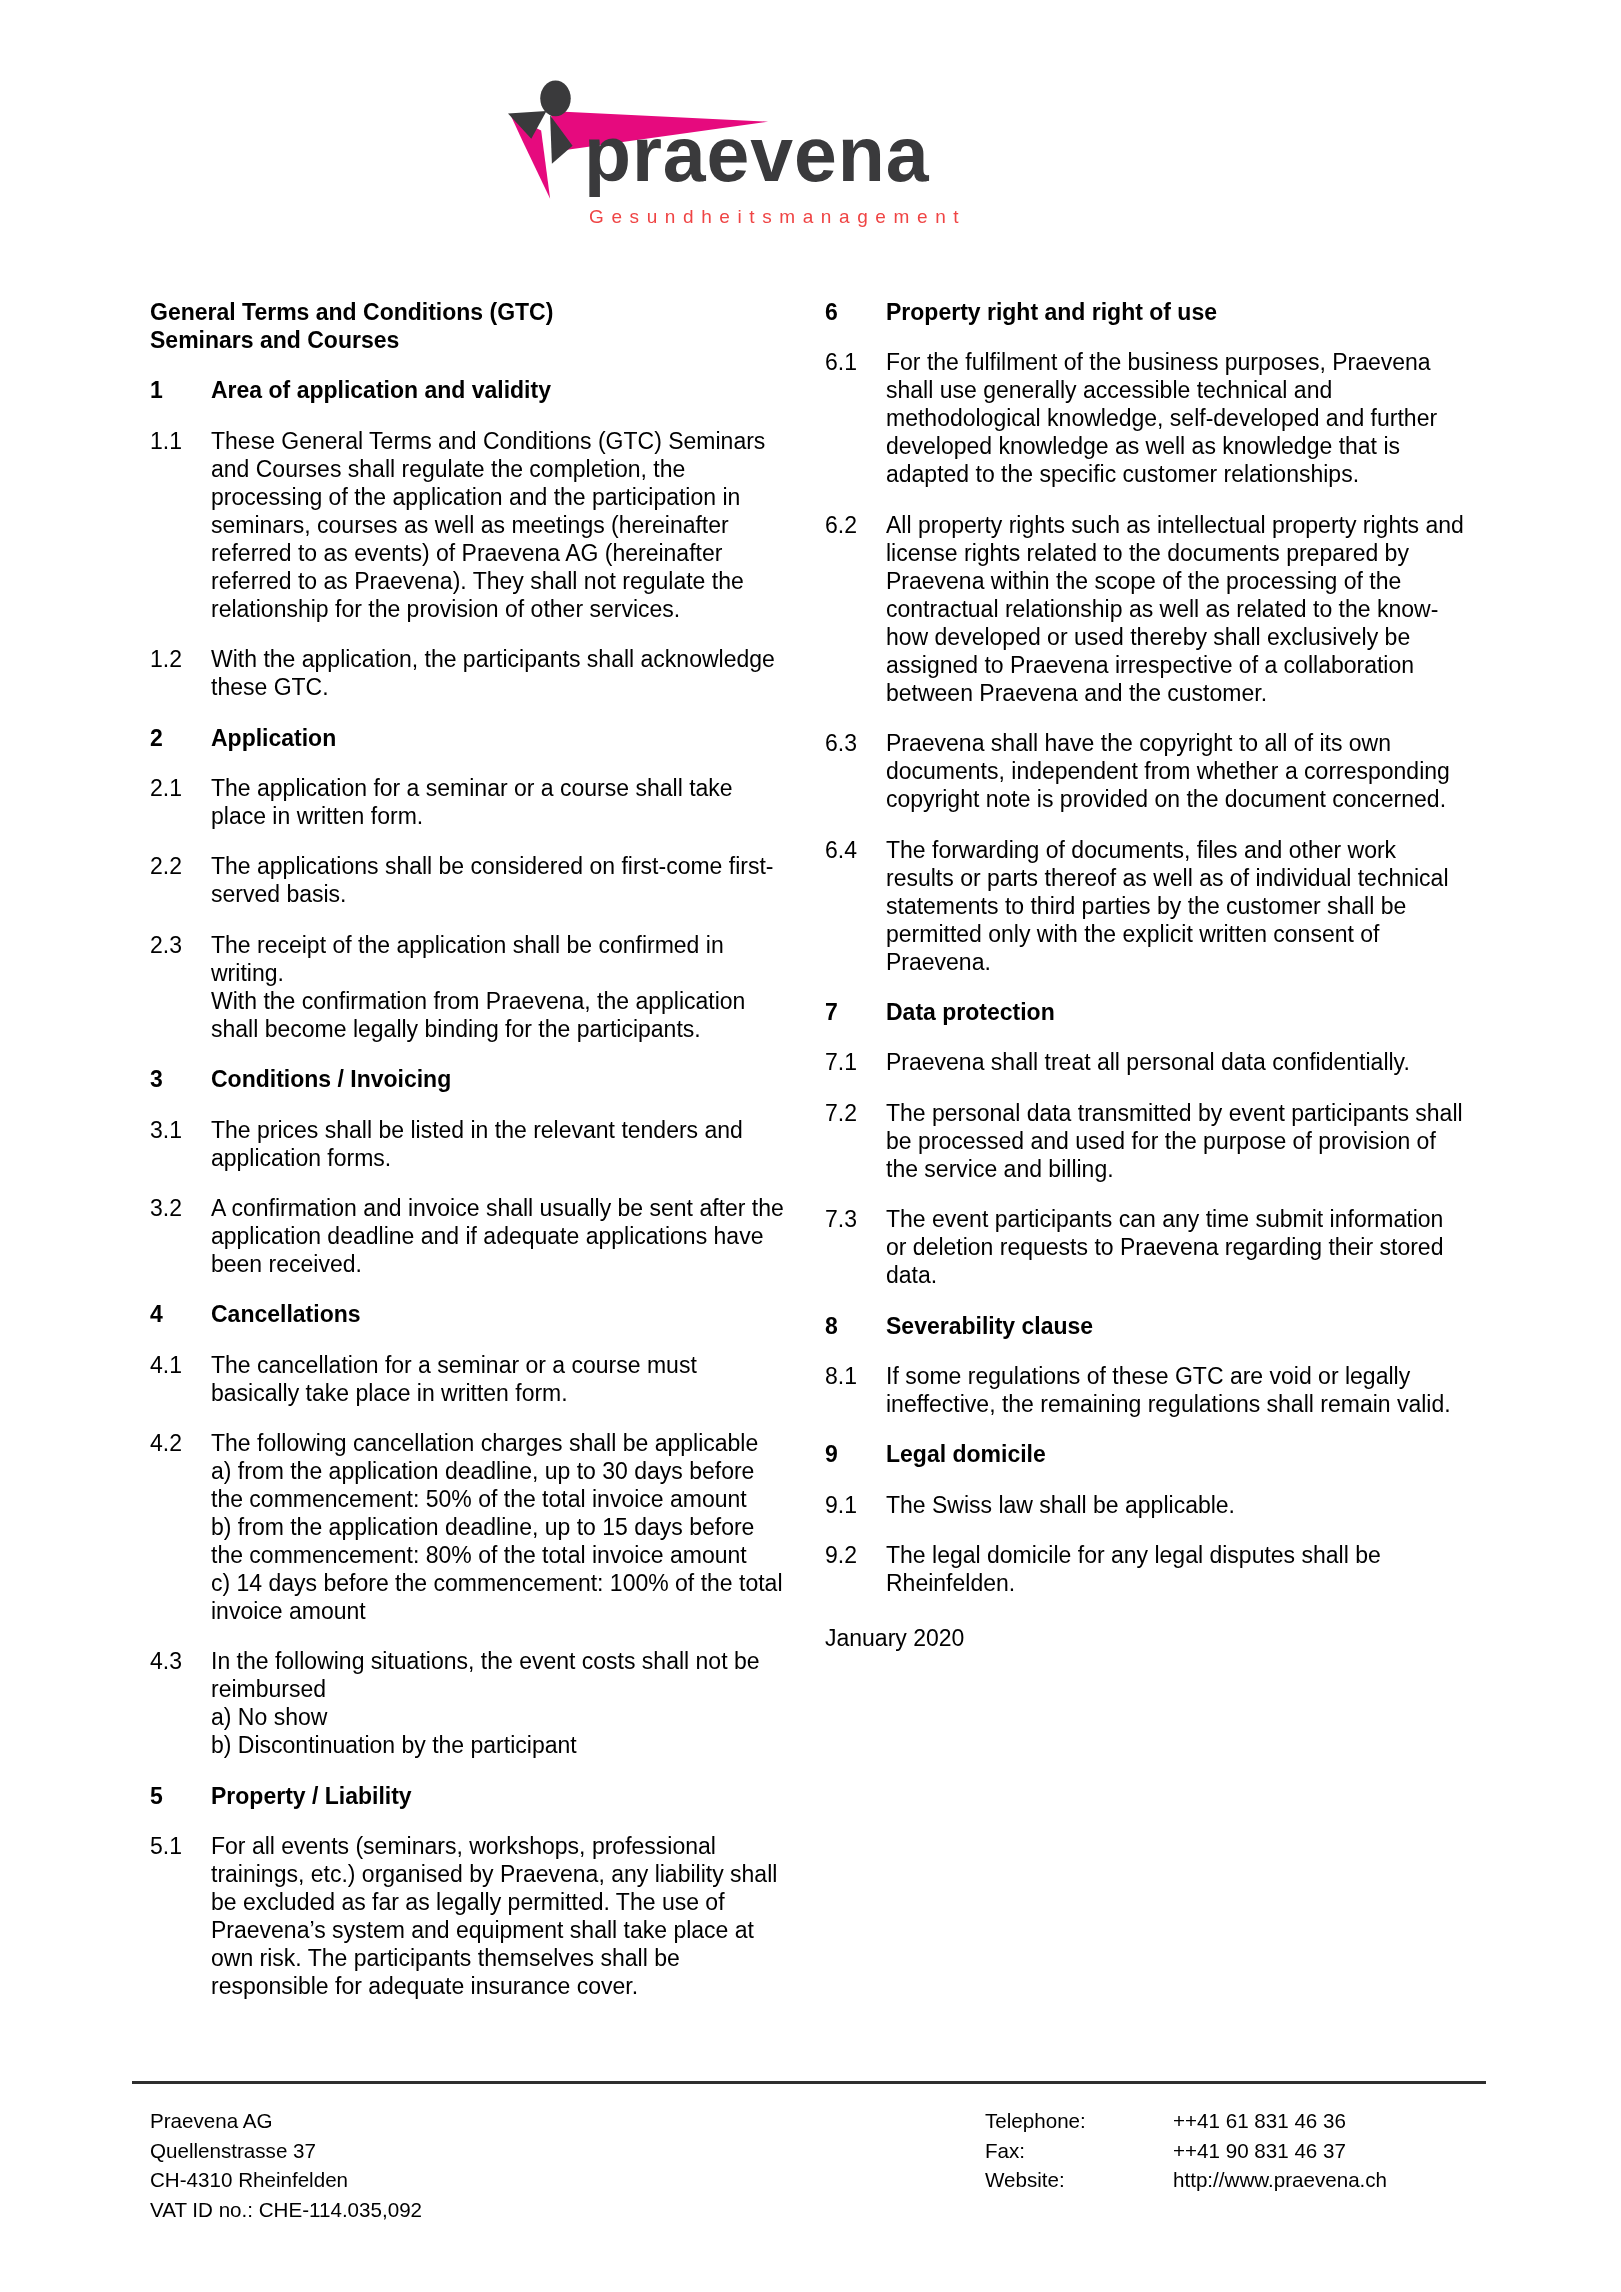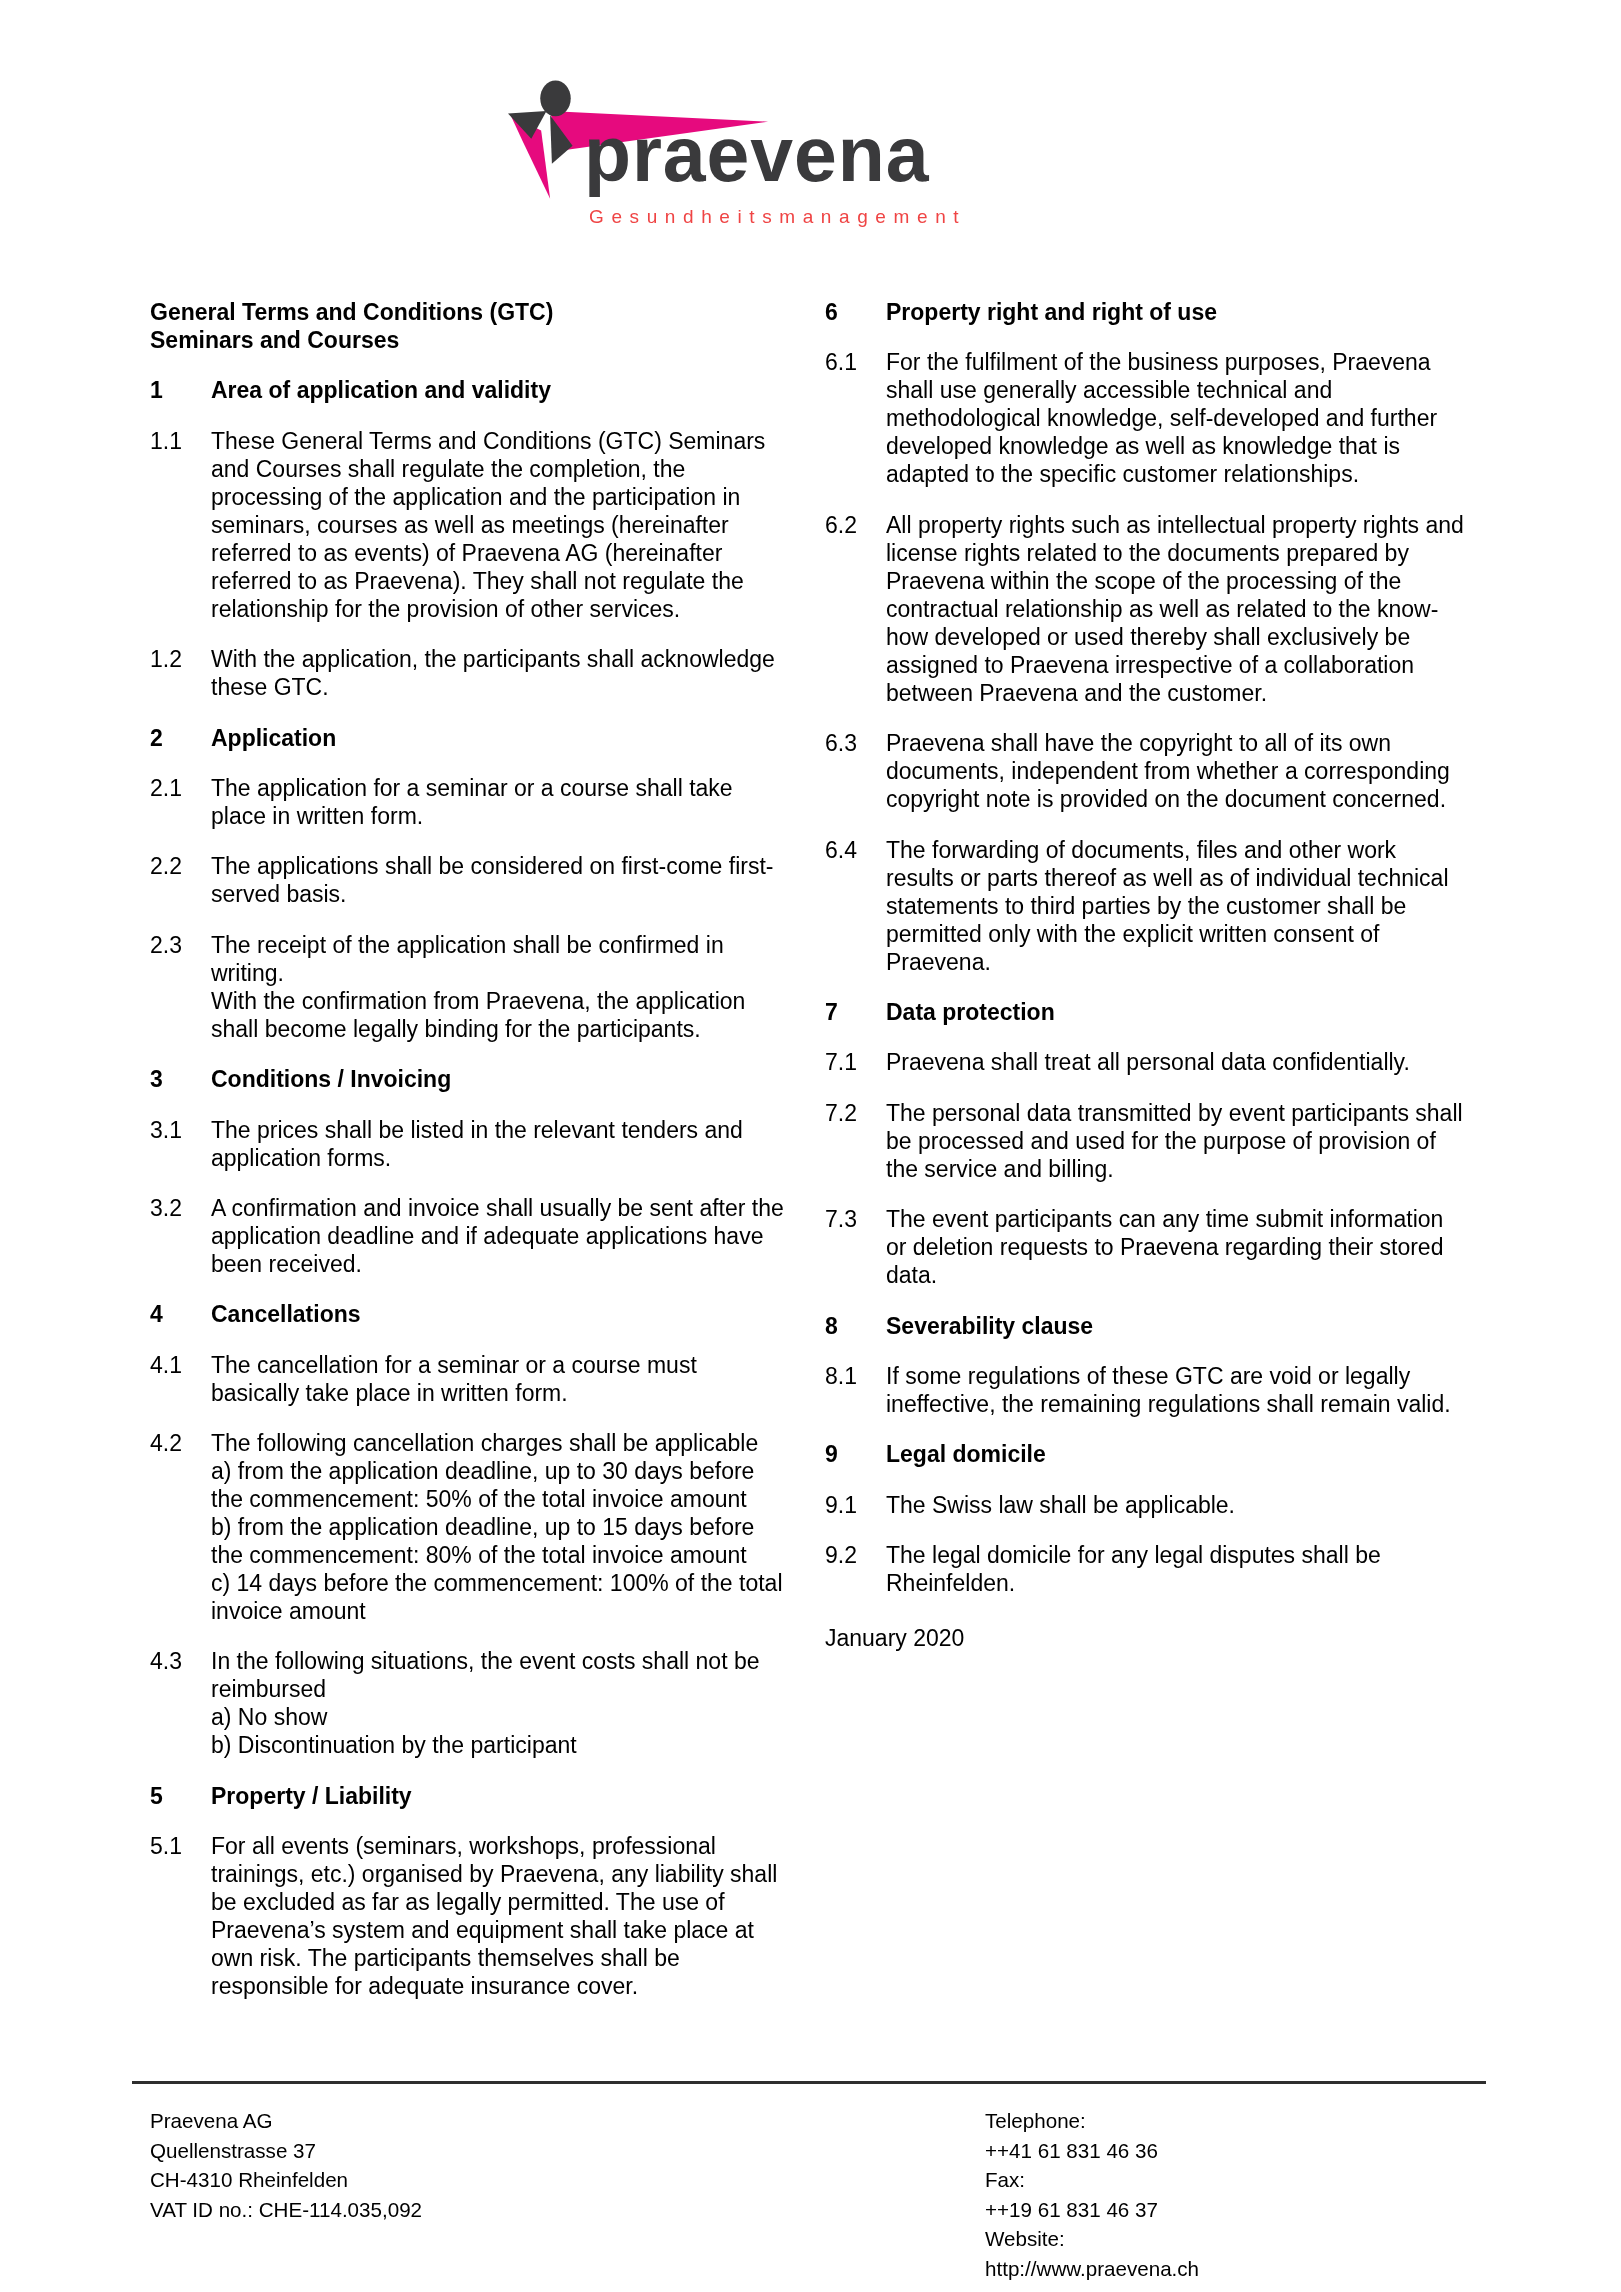--- a/index.html
+++ b/index.html
@@ -31,21 +31,21 @@
   .block .num { flex:0 0 61px; }
   .block .txt { flex:1; white-space:pre-line; }
   .block.heading { font-weight:bold; }
   .title-block { font-weight:bold; white-space:pre-line; margin-bottom:22.4px; }
   .note-block { margin-top:27px; white-space:pre-line; }
 
   
   .footer-rule { position:absolute; left:132px; top:2081px; width:1357px; height:2.7px; background:#2e2e2e; }
   .footer-company { position:absolute; left:150px; top:2106px; font-size:20.6px; line-height:29.6px; }
   .footer-contacts { position:absolute; left:985px; top:2106px; font-size:20.6px; line-height:29.6px; }
-  .contact-row { display:flex;flex-direction:column; }
+  .contact-row { display:flex; }
   .contact-row .lbl { width:188px; flex:none; }
 </style>
 </head>
 <body>
 
 <div class="page">
 
   <div class="logo-wrap">
     <svg class="logo-icon" width="278" height="148" viewBox="0 0 310 165" aria-hidden="true">
 
@@ -252,21 +252,21 @@
     <div>CH-4310 Rheinfelden</div>
     <div>VAT ID no.: CHE-114.035,092</div>
   </div>
   <div class="footer-contacts">
     <div class="contact-row">
       <span class="lbl">Telephone:</span>
       <span class="val">++41 61 831 46 36</span>
     </div>
     <div class="contact-row">
       <span class="lbl">Fax:</span>
-      <span class="val">++19 61 831 46 37</span>
+      <span class="val">++41 90 831 46 37</span>
     </div>
     <div class="contact-row">
       <span class="lbl">Website:</span>
       <span class="val">http://www.praevena.ch</span>
     </div>
   </div>
 
 </div>
 
 

